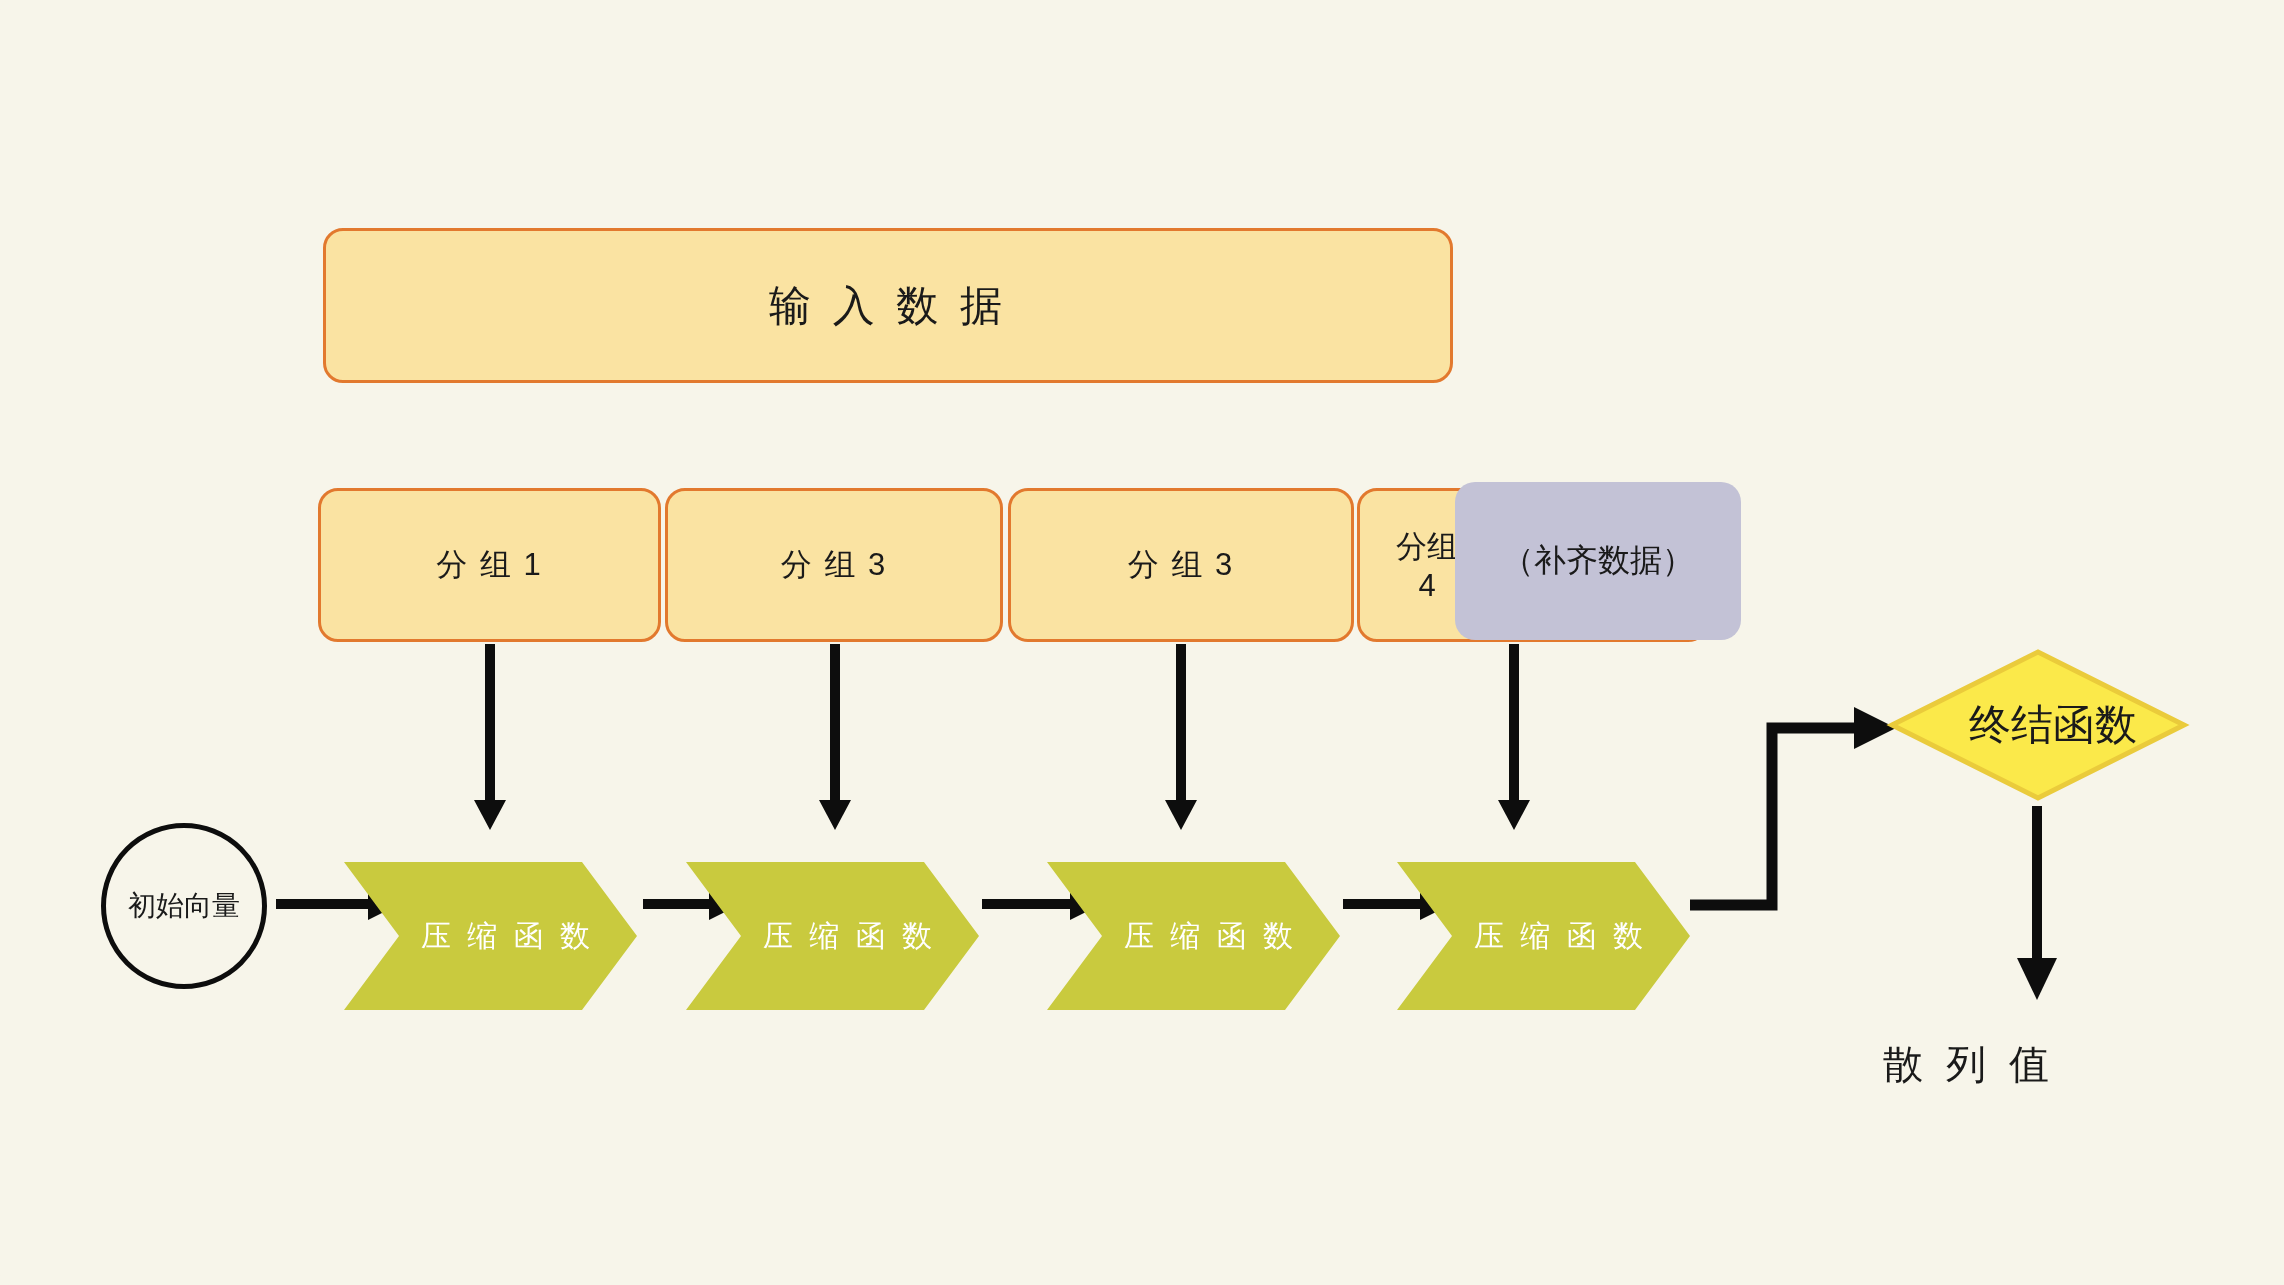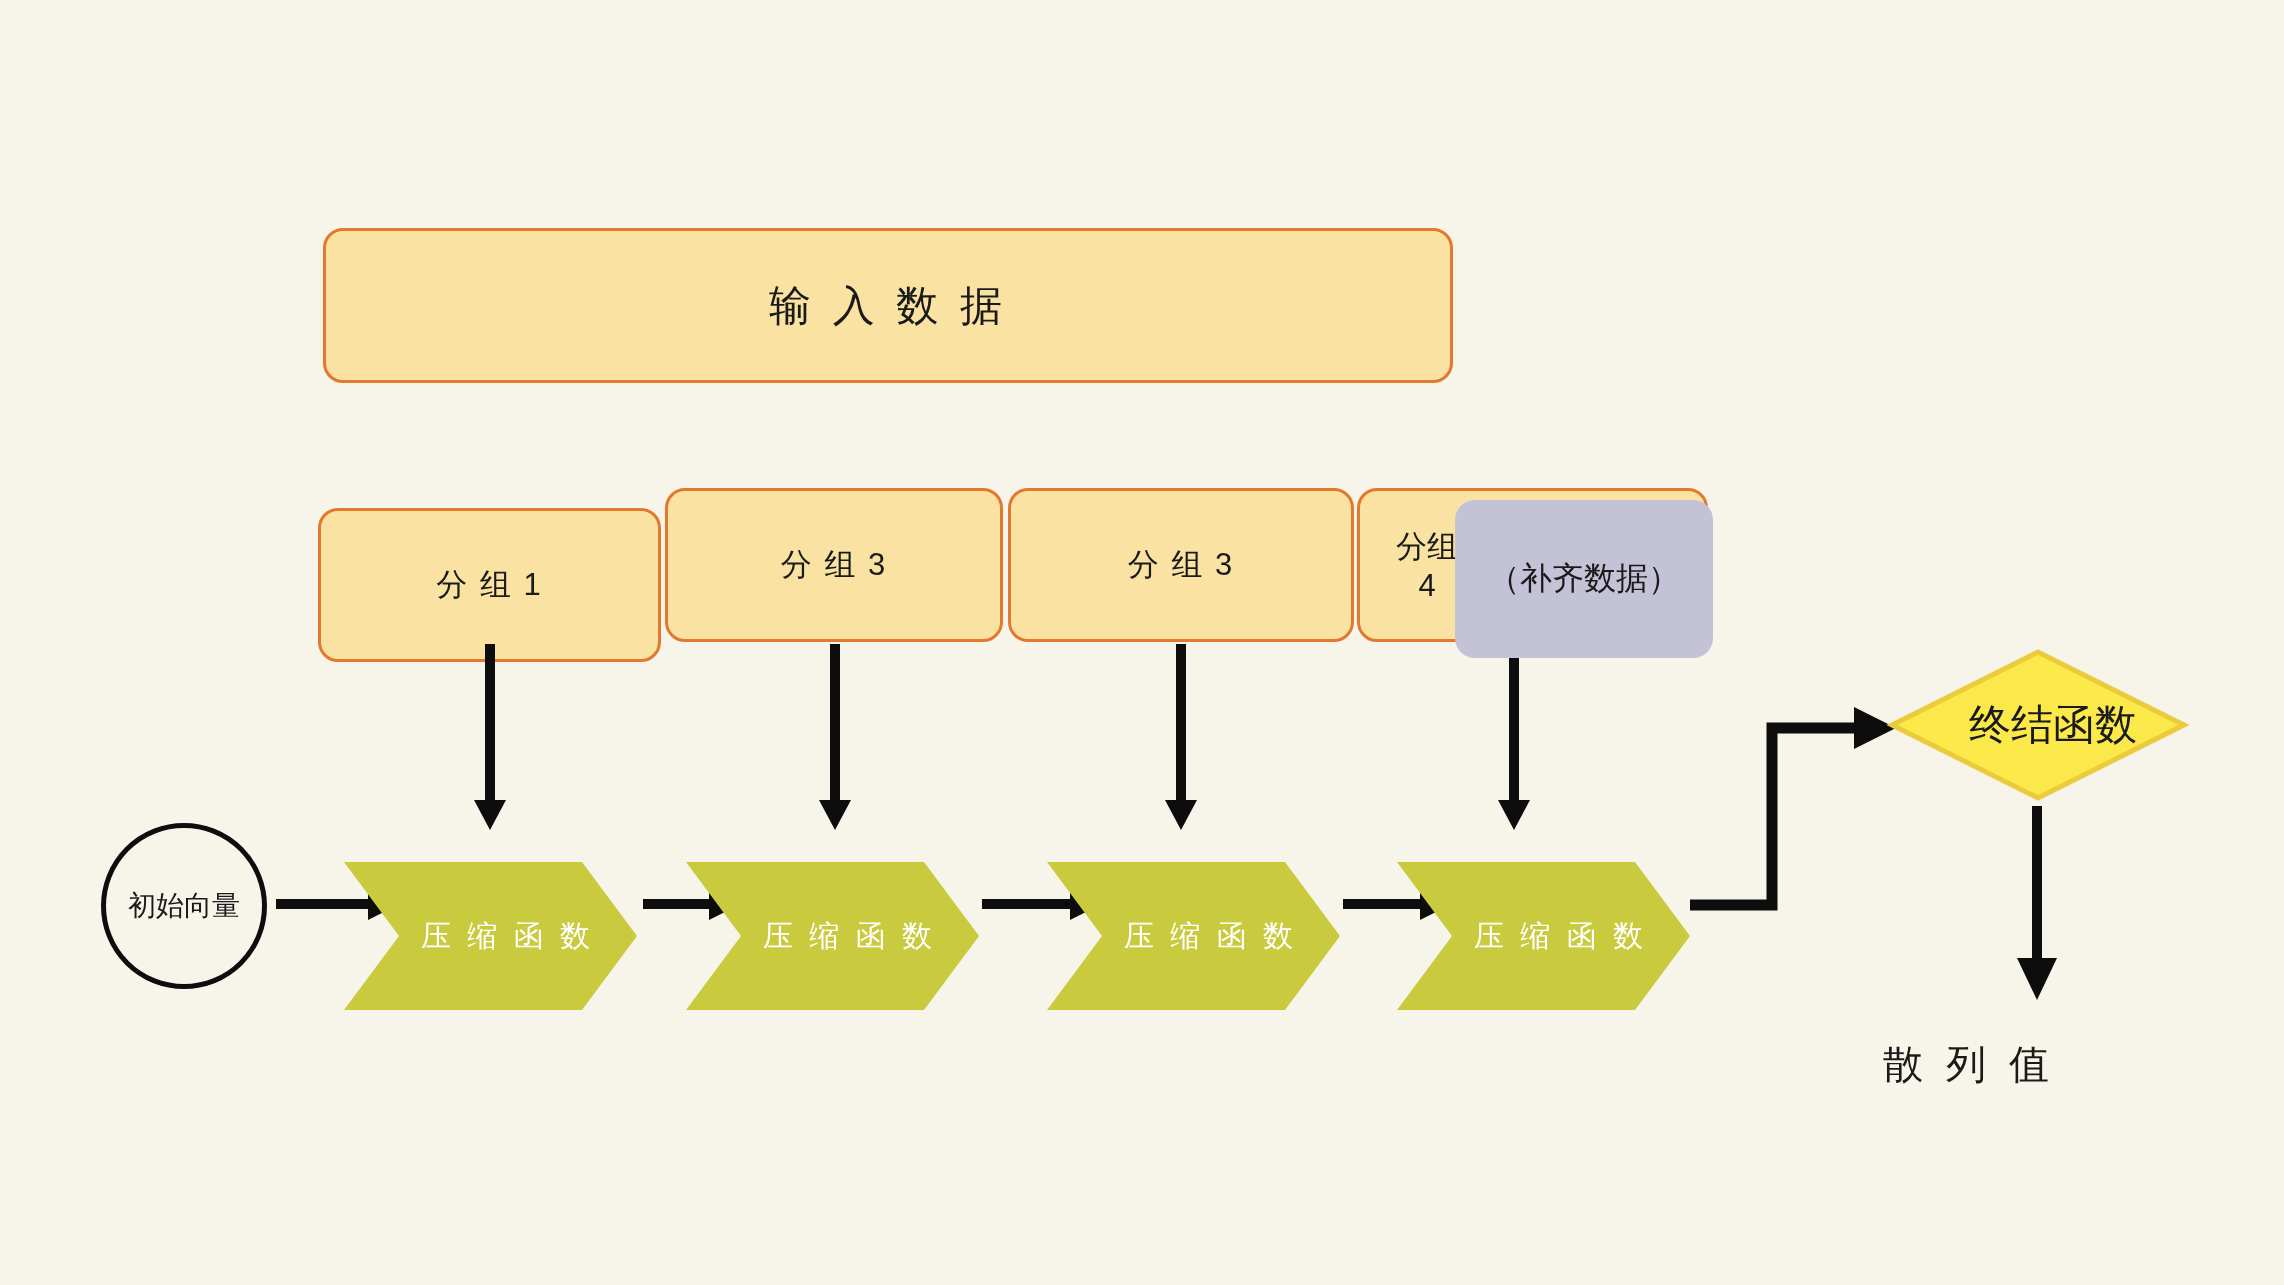--- a/index.html
+++ b/index.html
@@ -31,27 +31,27 @@
   .block {
     position: absolute;
     background: var(--block-fill);
     border: 3px solid var(--block-border);
     border-radius: 20px;
     display: flex;
     align-items: center;
     justify-content: center;
   }
   .input-box { left:323px; top:228px; width:1130px; height:155px; font-size:42px; letter-spacing:5px; }
-  .group-1 { left:318px;  top:488px; width:343px; height:154px; font-size:31px; letter-spacing:2px;margin-top:20px; }
+  .group-1 { left:318px;  top:488px; width:343px; height:154px; font-size:31px; letter-spacing:2px; }
   .group-2 { left:665px;  top:488px; width:338px; height:154px; font-size:31px; letter-spacing:2px; }
   .group-3 { left:1008px; top:488px; width:346px; height:154px; font-size:31px; letter-spacing:2px; }
   .group-4 { left:1357px; top:488px; width:351px; height:154px; font-size:31px; justify-content:flex-start; }
   .group-4 .g4-label { width:98px; text-align:center;padding-left:36px; }
   .padding-box {
-    position:absolute; left:1455px; top:500px; width:258px; height:158px;
+    position:absolute; left:1455px; top:482px; width:286px; height:158px;
     background: var(--padding-fill); border-radius:20px;
     display:flex; align-items:center; justify-content:center;
     font-size:32px; z-index:3;
   }
 
   
   .iv-circle {
     position:absolute; left:101px; top:823px; width:166px; height:166px;
     border:5px solid var(--ink); border-radius:50%;
     display:flex; align-items:center; justify-content:center;

